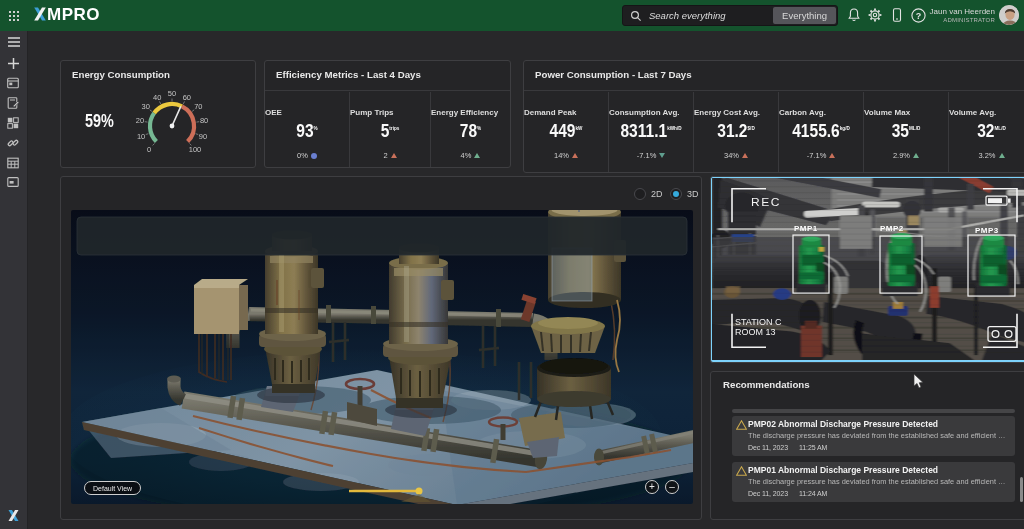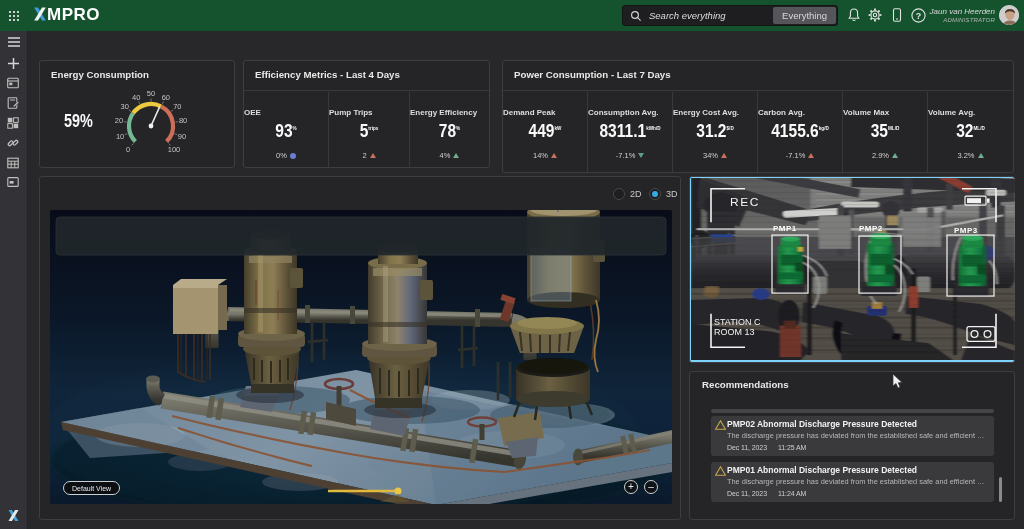--- a/index.html
+++ b/index.html
@@ -13,39 +13,39 @@
      background-image: radial-gradient(circle, #cfcfcf 1.2px, transparent 1.4px);
      background-size: 4px 4px; background-position: 0 0; }
   #logo { position:absolute; left:33px; top:5px; font-size:17px; font-weight:bold; color:#fff; letter-spacing:0.5px; }
   #searchwrap { position:absolute; left:622px; top:5px; width:216px; height:21px;
      background:#1e1e20; border:1px solid #151517; border-radius:3px;padding-left:30px; }
   #searchwrap .mag { position:absolute; left:7px; top:4px; }
   #searchwrap .ph { position:absolute; left:26px; top:4px; font-size:9.5px; font-style:italic; color:#dcdcdc; }
   #everything { position:absolute; right:1px; top:1px; height:17px; padding:0 9px; background:#55555a;
      border-radius:2px; color:#d8d8d8; font-size:9.5px; line-height:17px; }
   .navicon { position:absolute; top:7px; color:#e3e3e3; }
-  #username { position:absolute; right:29px; top:7px; text-align:right;font-style:italic; }
+  #username { position:absolute; right:29px; top:7px; text-align:right; }
   #username .n { font-size:8px; color:#d8d8d8; white-space:nowrap; }
   #username .r { font-size:6px; color:#b5b5b5; margin-top:1px; letter-spacing:0.2px;}
   #avatar { position:absolute; right:5px; top:5px; width:20px; height:20px; border-radius:50%;
      background: radial-gradient(circle at 50% 38%, #c9a88a 0 5px, #b7998176 6px, #d8d8d6 8px, #c9c9c7 100%); overflow:hidden;}
 
   
   #sidebar { position:absolute; left:0; top:31px; width:28px; height:498px; background:#333337; border-right:1px solid #232325;}
   .sicon { position:absolute; left:7px; color:#c0c0c0; }
 
   
   #titlebar { position:absolute; left:29px; top:31px; width:995px; height:29px; background:#2b2b2d; }
   
   #titlebar .t { position:absolute; left:27px; top:6px; font-size:11.5px; color:#e4e4e4; }
   #titlebar .pencil { position:absolute; left:963px; top:4px; }
   #titlebar .close { position:absolute; left:980px; top:4px; font-size:12px; color:#9a9a9a; }
 
   
-  .panel { position:absolute; background:#252527; border:1px solid #3e3e41; border-radius:3px; }
+  .panel { position:absolute; background:#252527; border:1px solid #3e3e41; border-radius:3px;margin-left:21px; }
   .ptitle { position:absolute; left:11px; top:8px; font-size:9.7px; font-weight:bold; color:#e8e8e8; }
   .phead { position:absolute; left:0; top:0; right:0; height:30px; border-bottom:1px solid #39393c; }
   .col { position:absolute; top:31px; bottom:0; border-right:1px solid #39393c; }
   .col:last-child { border-right:none; }
   .m-label { position:absolute; left:0; right:0; top:16px; text-align:left; font-size:8px; font-weight:bold; color:#dedede; }
   .m-value { position:absolute; left:0; right:0; top:29px; text-align:center; font-size:18.5px; font-weight:bold; color:#fafafa; transform:scaleX(0.84); line-height:1.05; }
   .m-value sup { font-size:5.5px; font-weight:bold; vertical-align:super; }
   .m-trend { position:absolute; left:0; right:0; top:59px; text-align:center; font-size:7.5px; font-weight:normal; color:#d0d0d0; }
   .tri-up-r { display:inline-block; width:0; height:0; border-left:3px solid transparent; border-right:3px solid transparent; border-bottom:5px solid #c9705a; margin-left:3px; }
   .tri-up-g { display:inline-block; width:0; height:0; border-left:3px solid transparent; border-right:3px solid transparent; border-bottom:5px solid #6fae8e; margin-left:3px; }

